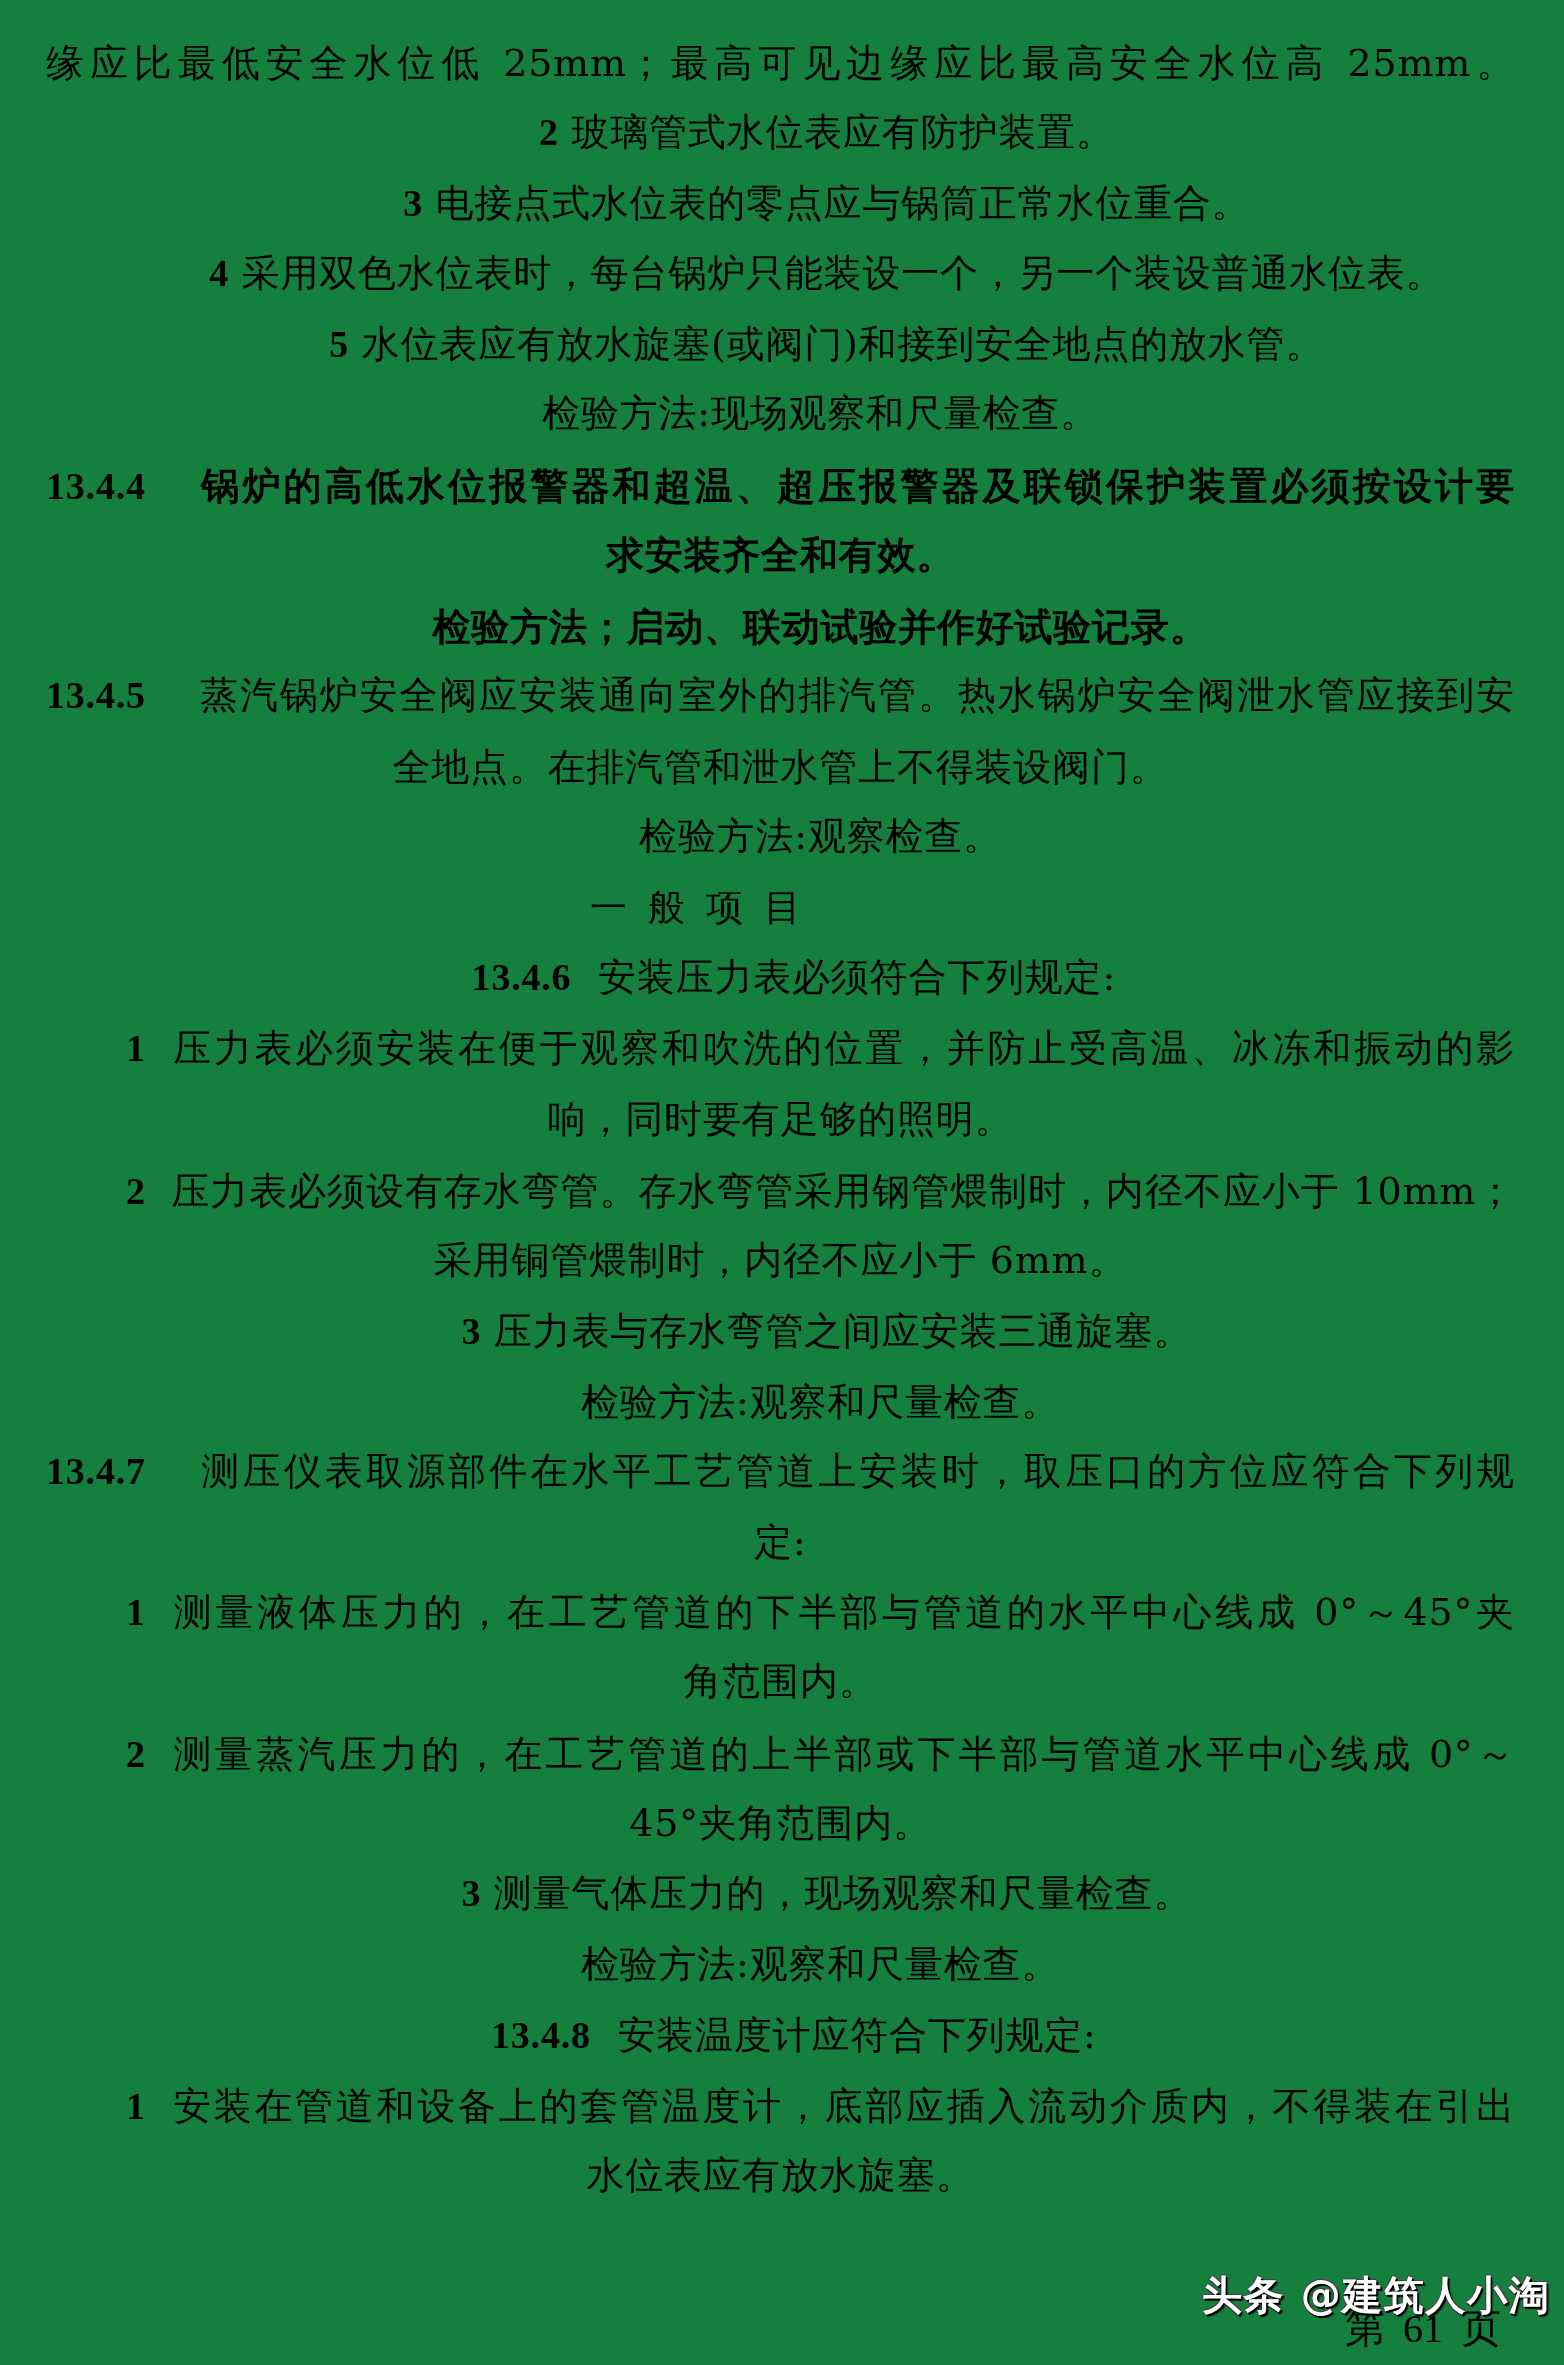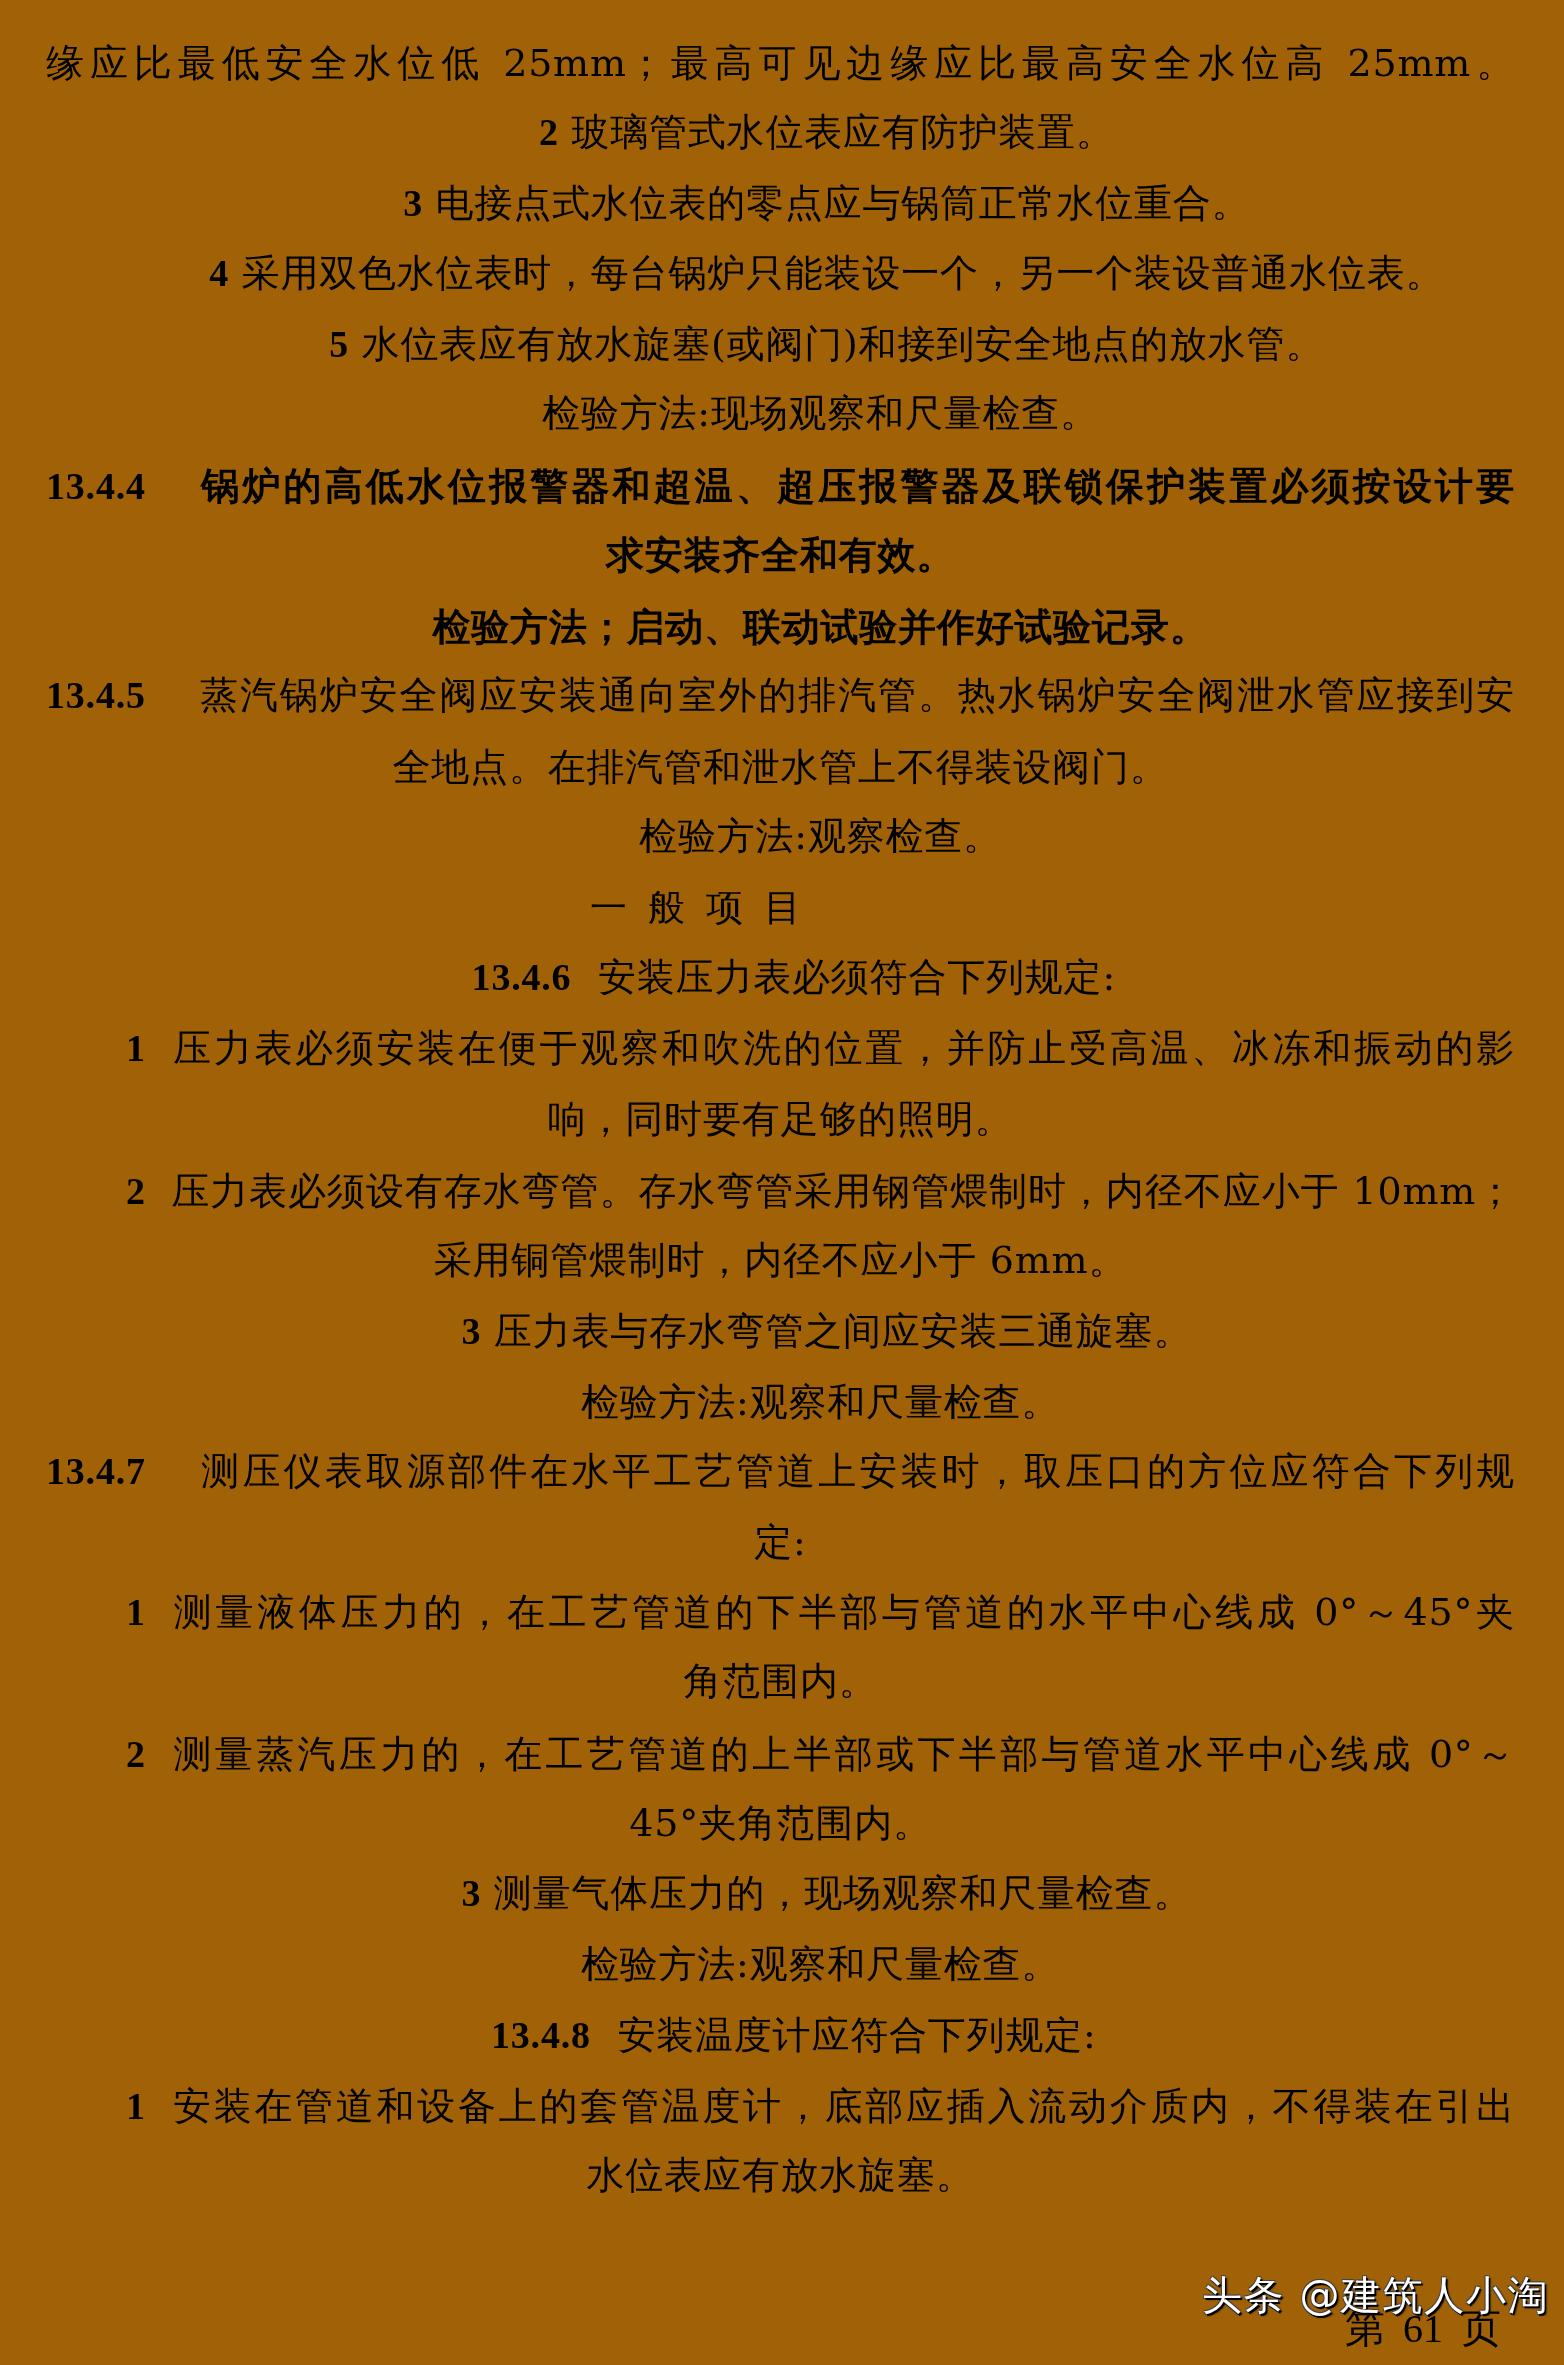--- a/index.html
+++ b/index.html
@@ -14,21 +14,21 @@
       overflow: hidden;
       font-family: "DejaVu Serif", "Liberation Serif", serif;
       color: #000000;
     }
     .page {
       position: absolute;
       left: 0;
       top: 0;
       width: 1564px;
       height: 2366px;
-      background: #a16207;
+      background: #15803d;
     }
     .line {
       position: absolute;
       left: 46px;
       width: 1469px;
       height: 71px;
       line-height: 71px;
       font-size: 38px;
       white-space: nowrap;
       letter-spacing: 0.8px;
@@ -57,21 +57,21 @@
       height: 71px;
       letter-spacing: 21px;
       font-family: "DejaVu Sans", "Liberation Sans", sans-serif;
     }
     .watermark {
       position: absolute;
       left: 1202px;
       top: 2268px;
       font-family: "DejaVu Sans", "Liberation Sans", sans-serif;
       font-size: 40px;
-      font-weight: normal;
+      font-weight: bold;
       color: #ffffff;
       letter-spacing: 1.6px;
       text-shadow: 1.6px 1.6px 0 #000, -0.8px -0.8px 0 #444, 0.8px -0.8px 0 #444, -0.8px 0.8px 0 #444, 2.4px 2.4px 1.6px rgba(0,0,0,0.5);
       white-space: nowrap;
       z-index: 2;
     }
     .page-number {
       position: absolute;
       left: 1345px;
       top: 2305px;

